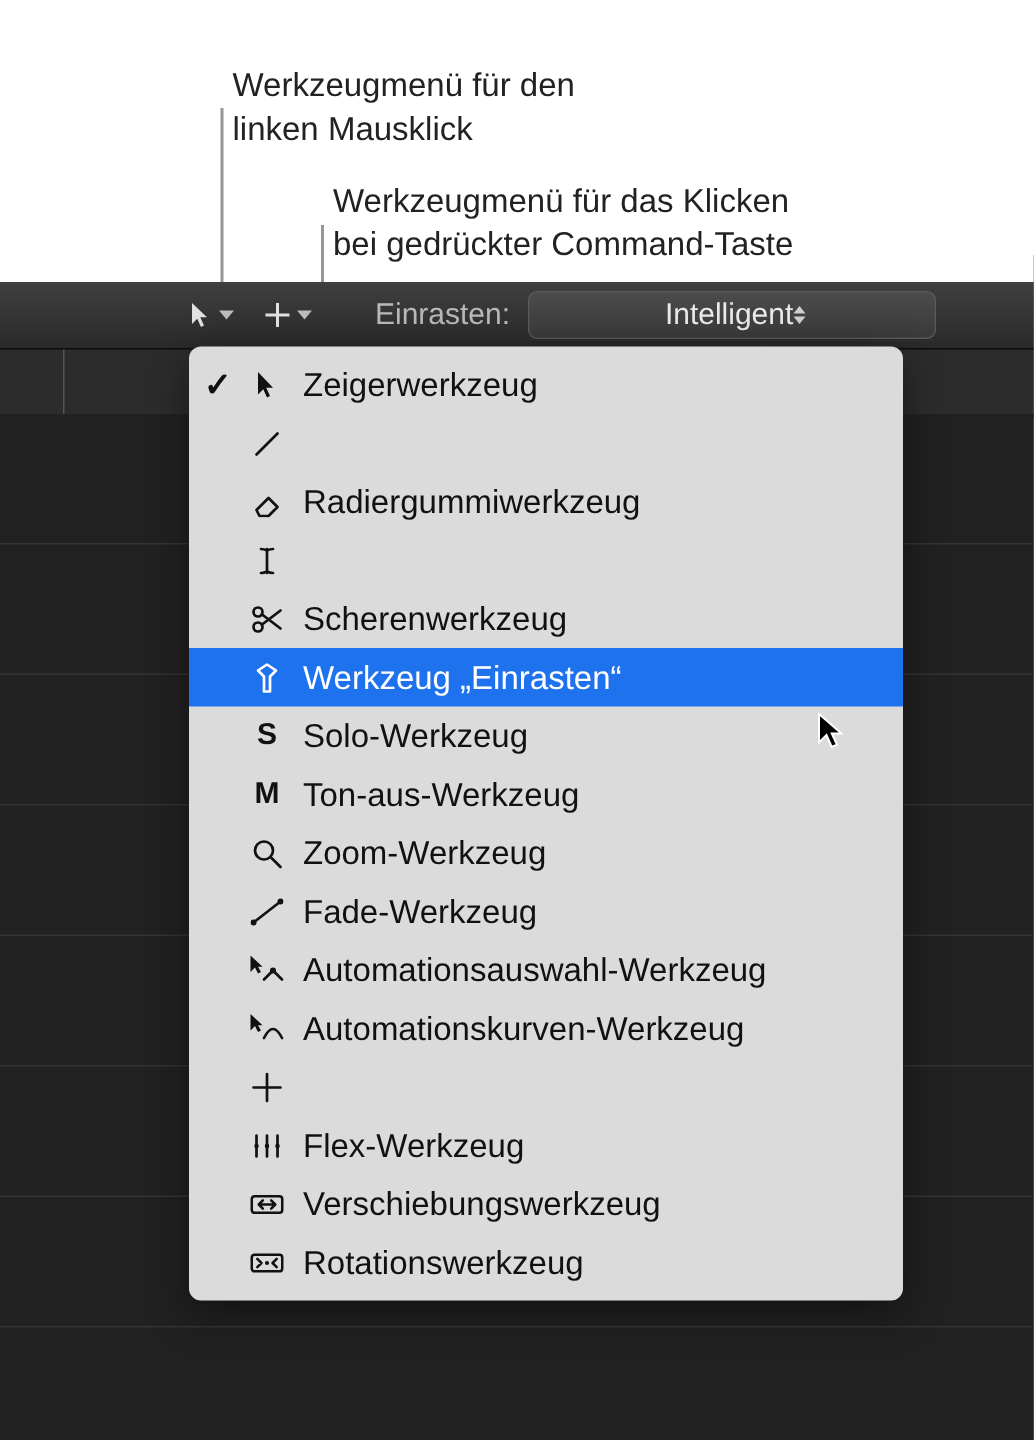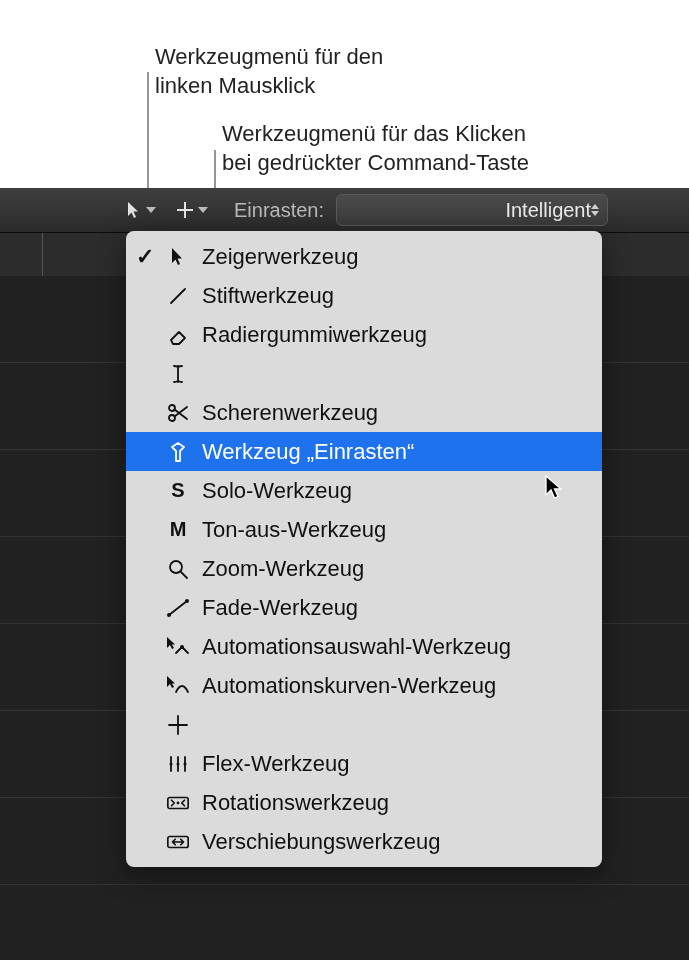--- a/index.html
+++ b/index.html
@@ -56,38 +56,38 @@
   }
   .tool-drop svg { display: block; }
   .chev {
     width: 0; height: 0;
     border-left: 5px solid transparent;
     border-right: 5px solid transparent;
     border-top: 6px solid #bcbcbc;
   }
 
   .snap-label {
-    margin-left: 12px;
+    margin-left: 28px;
     color: #b9b9b9;
     font-size: 20px;
   }
 
   .snap-select {
     margin-left: 4px;
     height: 30px;
     flex: 1 1 auto;
     max-width: 250px;
     border: 1px solid #5a5a5a;
     border-radius: 6px;
     background: linear-gradient(#4b4b4b, #3a3a3a);
     color: #eaeaea;
     font-size: 20px;
     display: flex;
     align-items: center;
-    justify-content: flex-end;
+    justify-content: center;
     padding: 0 8px 0 12px;
   }
   .snap-select .updown {
     display: flex; flex-direction: column; gap: 2px;
   }
   .snap-select .updown span {
     width: 0; height: 0;
     border-left: 4px solid transparent;
     border-right: 4px solid transparent;
   }
@@ -251,21 +251,20 @@
       </span>
       <span class="label">Zeigerwerkzeug</span>
     </div>
     <div class="menu-item">
       <span class="check"></span>
       <span class="icon">
         <svg width="20" height="20" viewBox="0 0 20 20">
           <path stroke="currentColor" fill="none" stroke-width="1.8" stroke-linecap="round" stroke-linejoin="round" d="M3 17 L17 3"></path>
         </svg>
       </span>
-      <span class="label">Stiftwerkzeug</span>
     </div>
     <div class="menu-item">
       <span class="check"></span>
       <span class="icon">
         <svg width="22" height="20" viewBox="0 0 22 20">
           <path stroke="currentColor" fill="none" stroke-width="1.8" stroke-linecap="round" stroke-linejoin="round" d="M4 15 L12 7 L18 13 L12 19 L6 19 Z"></path>
         </svg>
       </span>
       <span class="label">Radiergummiwerkzeug</span>
     </div>
@@ -371,34 +370,34 @@
           <circle cx="18" cy="10" r="1.5" fill="currentColor"></circle>
         </svg>
       </span>
       <span class="label">Flex-Werkzeug</span>
     </div>
     <div class="menu-item">
       <span class="check"></span>
       <span class="icon">
         <svg width="26" height="18" viewBox="0 0 26 18">
           <rect stroke="currentColor" fill="none" stroke-width="1.8" stroke-linecap="round" stroke-linejoin="round" x="2" y="3" width="22" height="12" rx="2"></rect>
+          <path stroke="currentColor" fill="none" stroke-width="1.8" stroke-linecap="round" stroke-linejoin="round" d="M7 9 H19 M7 9 L10 6 M7 9 L10 12 M19 9 L16 6 M19 9 L16 12"></path>
+        </svg>
+      </span>
+      <span class="label">Verschiebungswerkzeug</span>
+    </div>
+    <div class="menu-item">
+      <span class="check"></span>
+      <span class="icon">
+        <svg width="26" height="18" viewBox="0 0 26 18">
+          <rect stroke="currentColor" fill="none" stroke-width="1.8" stroke-linecap="round" stroke-linejoin="round" x="2" y="3" width="22" height="12" rx="2"></rect>
           <path stroke="currentColor" fill="none" stroke-width="1.8" stroke-linecap="round" stroke-linejoin="round" d="M9 9 L6 6 M9 9 L6 12 M17 9 L20 6 M17 9 L20 12"></path>
           <circle cx="13" cy="9" r="1.5" fill="currentColor"></circle>
         </svg>
       </span>
       <span class="label">Rotationswerkzeug</span>
-    </div>
-    <div class="menu-item">
-      <span class="check"></span>
-      <span class="icon">
-        <svg width="26" height="18" viewBox="0 0 26 18">
-          <rect stroke="currentColor" fill="none" stroke-width="1.8" stroke-linecap="round" stroke-linejoin="round" x="2" y="3" width="22" height="12" rx="2"></rect>
-          <path stroke="currentColor" fill="none" stroke-width="1.8" stroke-linecap="round" stroke-linejoin="round" d="M7 9 H19 M7 9 L10 6 M7 9 L10 12 M19 9 L16 6 M19 9 L16 12"></path>
-        </svg>
-      </span>
-      <span class="label">Verschiebungswerkzeug</span>
     </div>
   </div>
 
 <svg class="cursor" width="22" height="26" viewBox="0 0 22 26">
   <path d="M1 1 L1 20 L6 15 L9.5 23 L13 21.5 L9.5 14 L16 14 Z" fill="#000"></path>
   <path d="M1 1 L1 20 L6 15 L9.5 23 L13 21.5 L9.5 14 L16 14 Z" fill="none" stroke="#fff" stroke-width="1.3"></path>
 </svg>
 
 </body></html>

